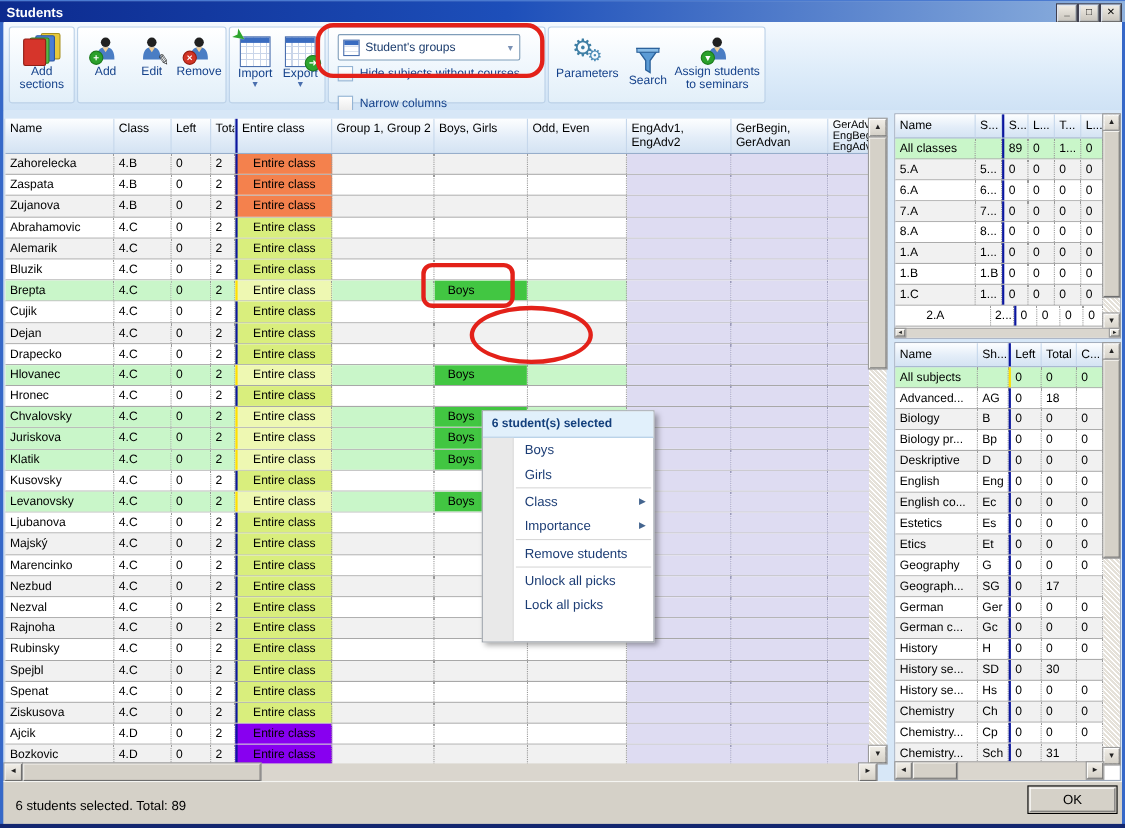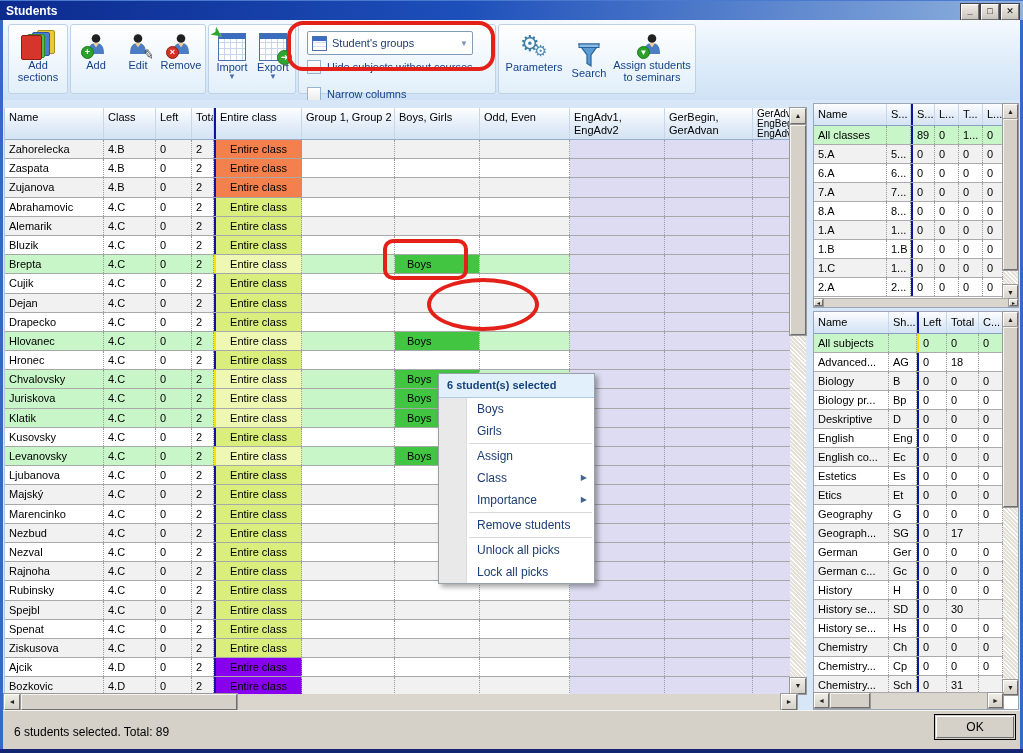--- a/index.html
+++ b/index.html
@@ -733,21 +733,21 @@
           </div>
           <div class="prow alt">
             <div class="tcell" style="width: 73px;">1.C</div>
             <div class="tcell" style="width: 24px;">1...</div>
             <div class="tcell pdiv" style="width: 24px;">0</div>
             <div class="tcell" style="width: 24px;">0</div>
             <div class="tcell" style="width: 24px;">0</div>
             <div class="tcell" style="width: 20px;">0</div>
           </div>
           <div class="prow">
-            <div class="tcell" style="width: 73px;">2.A</div>
+            <div class="tcell" style="width: 73px; margin-left: 24px;">2.A</div>
             <div class="tcell" style="width: 24px;">2...</div>
             <div class="tcell pdiv" style="width: 24px;">0</div>
             <div class="tcell" style="width: 24px;">0</div>
             <div class="tcell" style="width: 24px;">0</div>
             <div class="tcell" style="width: 20px;">0</div>
           </div>
         </div>
       <div class="sb-vtrack" style="right:0;top:0;width:15px;height:196px;"></div>
       <div class="sb-btn" style="right:0;top:0;width:15px;height:15px;line-height:13px;">▲</div>
       <div class="sb-thumb" style="right:0;top:15px;width:15px;height:151px;"></div>
@@ -912,21 +912,20 @@
       </div>
     </div>
 
     <div id="ctx-menu">
       <div id="ctx-header">6 student(s) selected</div>
       <div id="ctx-gutter"></div>
       <div id="ctx-items">
           <div class="menu-item">Boys</div>
           <div class="menu-item">Girls</div>
           <div class="menu-sep"></div>
-          <div class="menu-item">Assign</div>
           <div class="menu-item">Class<span class="sub-arrow">▶</span></div>
           <div class="menu-item">Importance<span class="sub-arrow">▶</span></div>
           <div class="menu-sep"></div>
           <div class="menu-item">Remove students</div>
           <div class="menu-sep"></div>
           <div class="menu-item">Unlock all picks</div>
           <div class="menu-item">Lock all picks</div>
         </div>
     </div>
 

